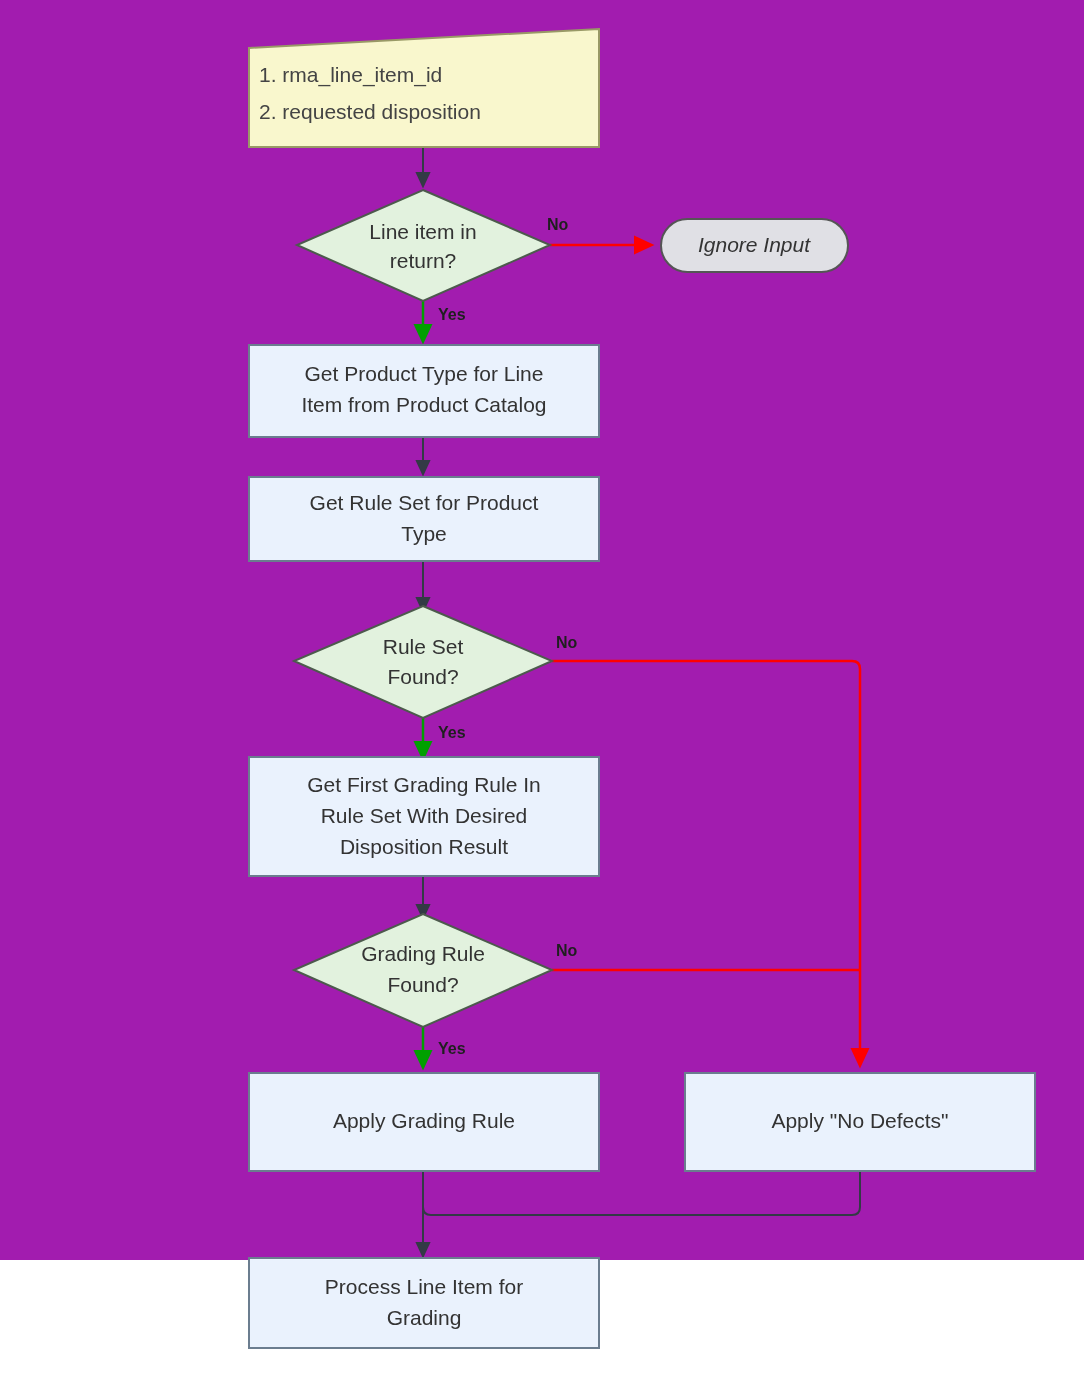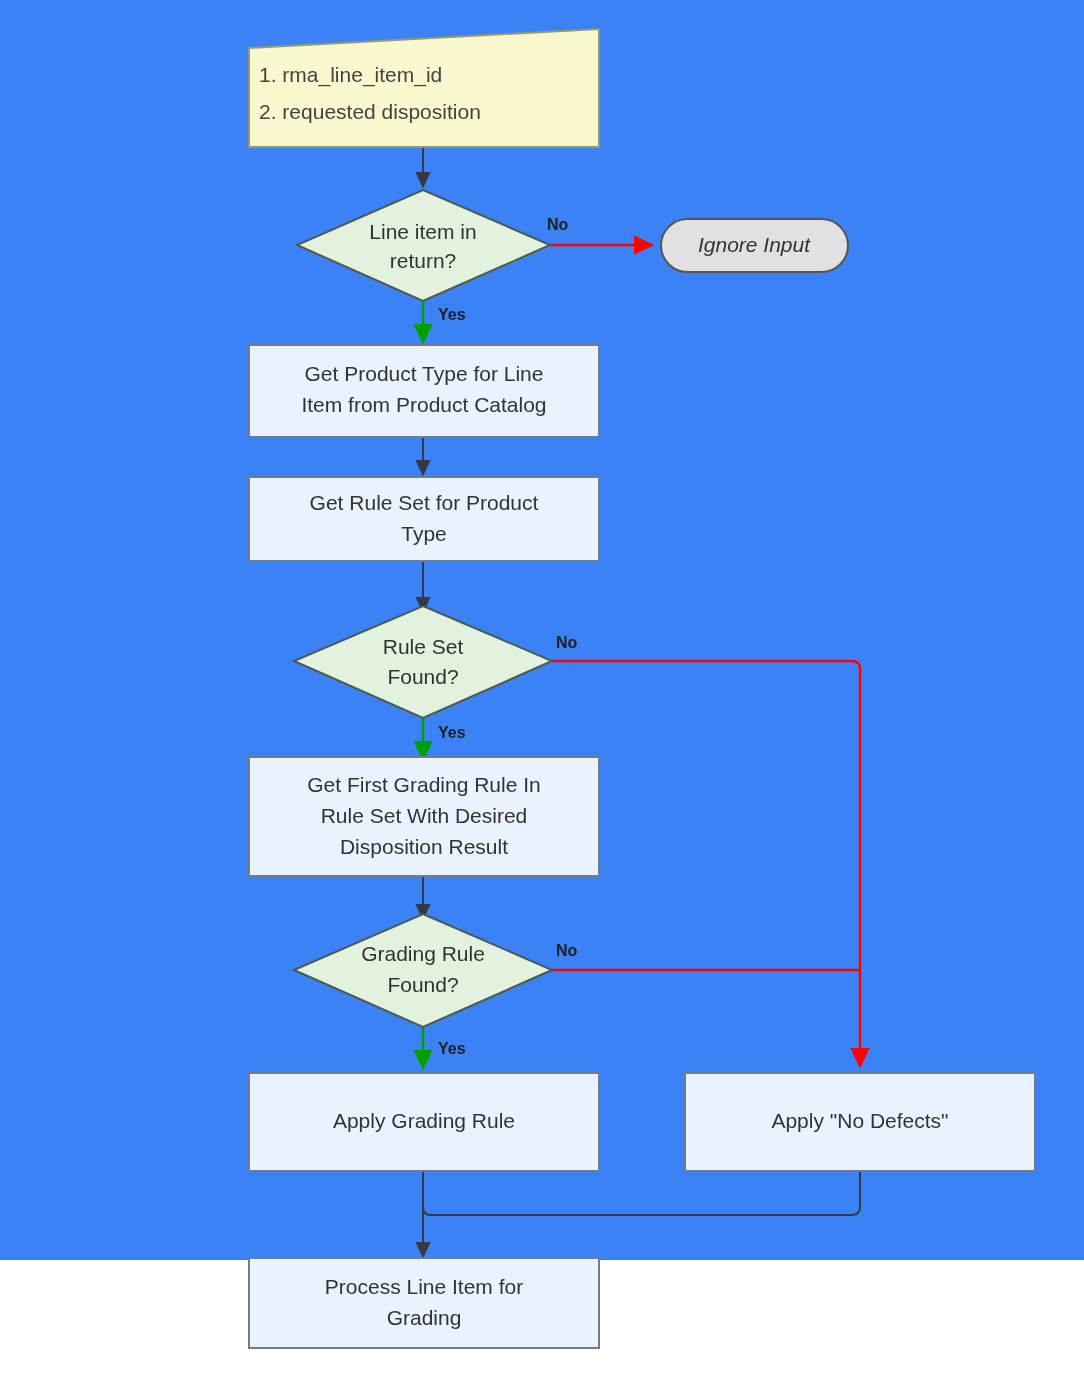--- a/index.html
+++ b/index.html
@@ -10,21 +10,21 @@
   body {
     width: 1084px;
     height: 1378px;
     font-family: "Liberation Sans", sans-serif;
     overflow: hidden;
   }
   #flow-root {
     position: relative;
     width: 1084px;
     height: 1260px;
-    background: #3b82f6;
+    background: #a21caf;
   }
   svg#flow-svg {
     display: block;
     width: 1084px;
     height: 1378px;
   }
   .node-shape {
     stroke-width: 2;
   }
   .node-label {

